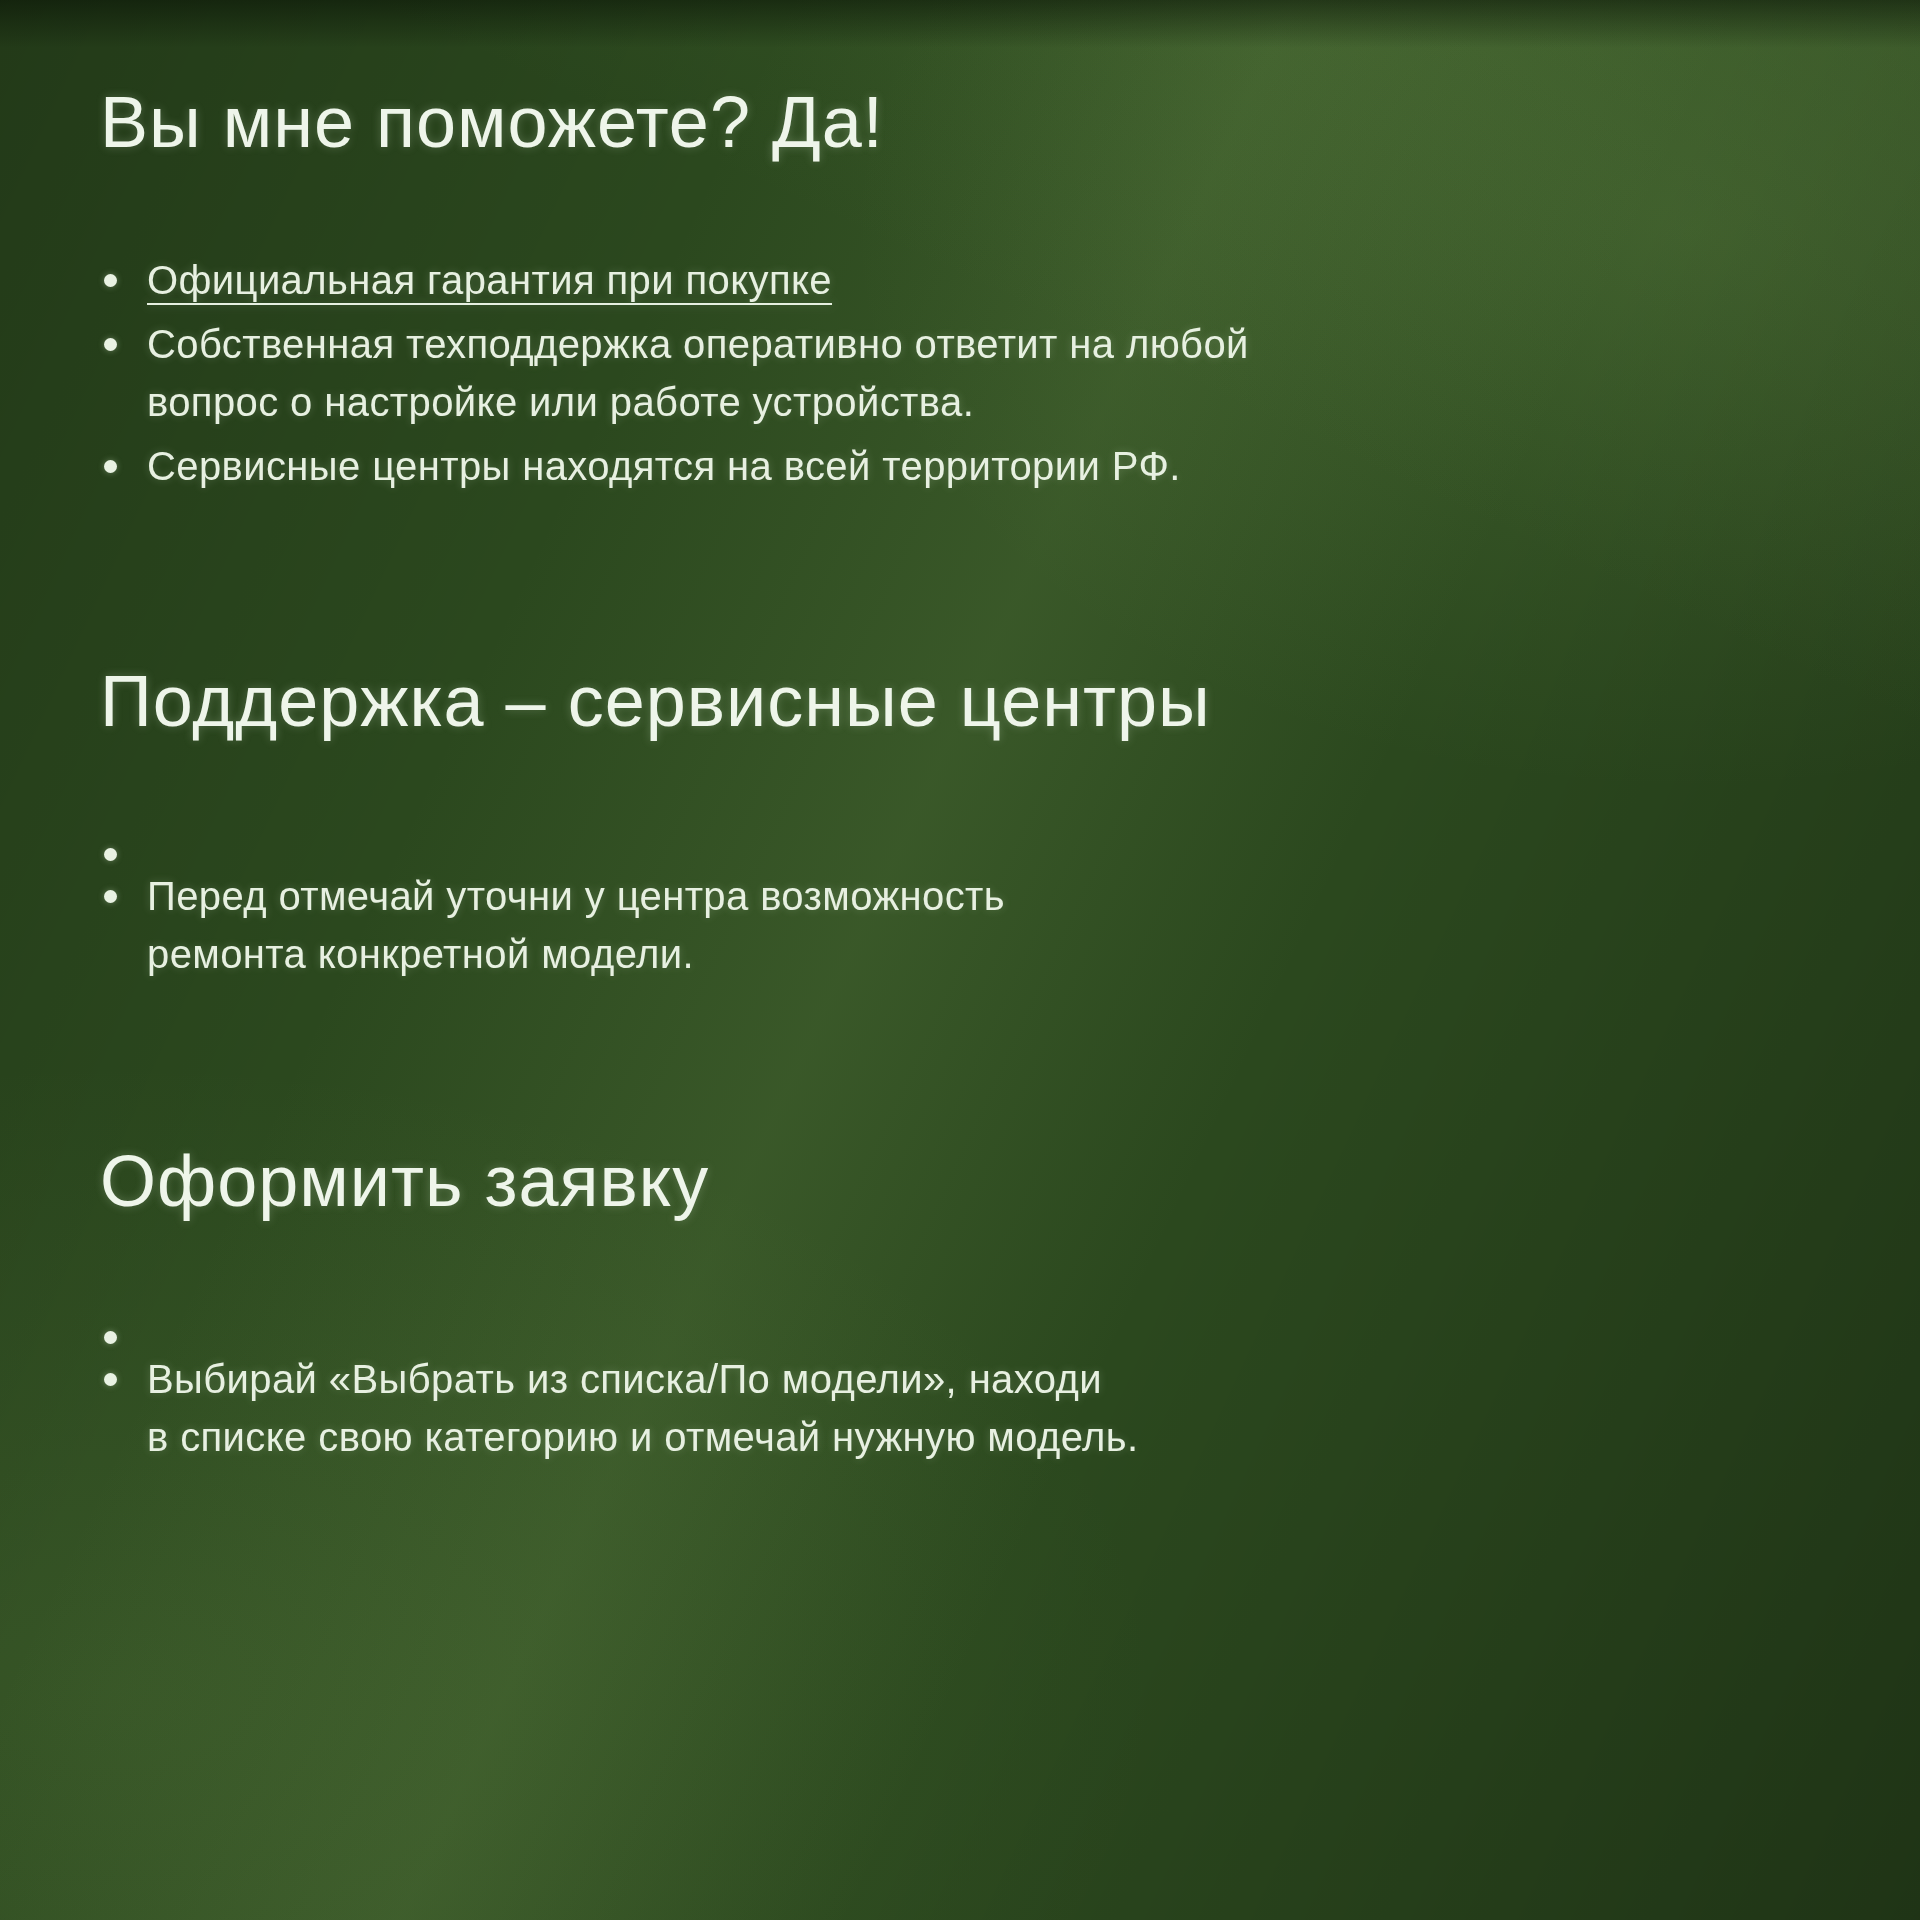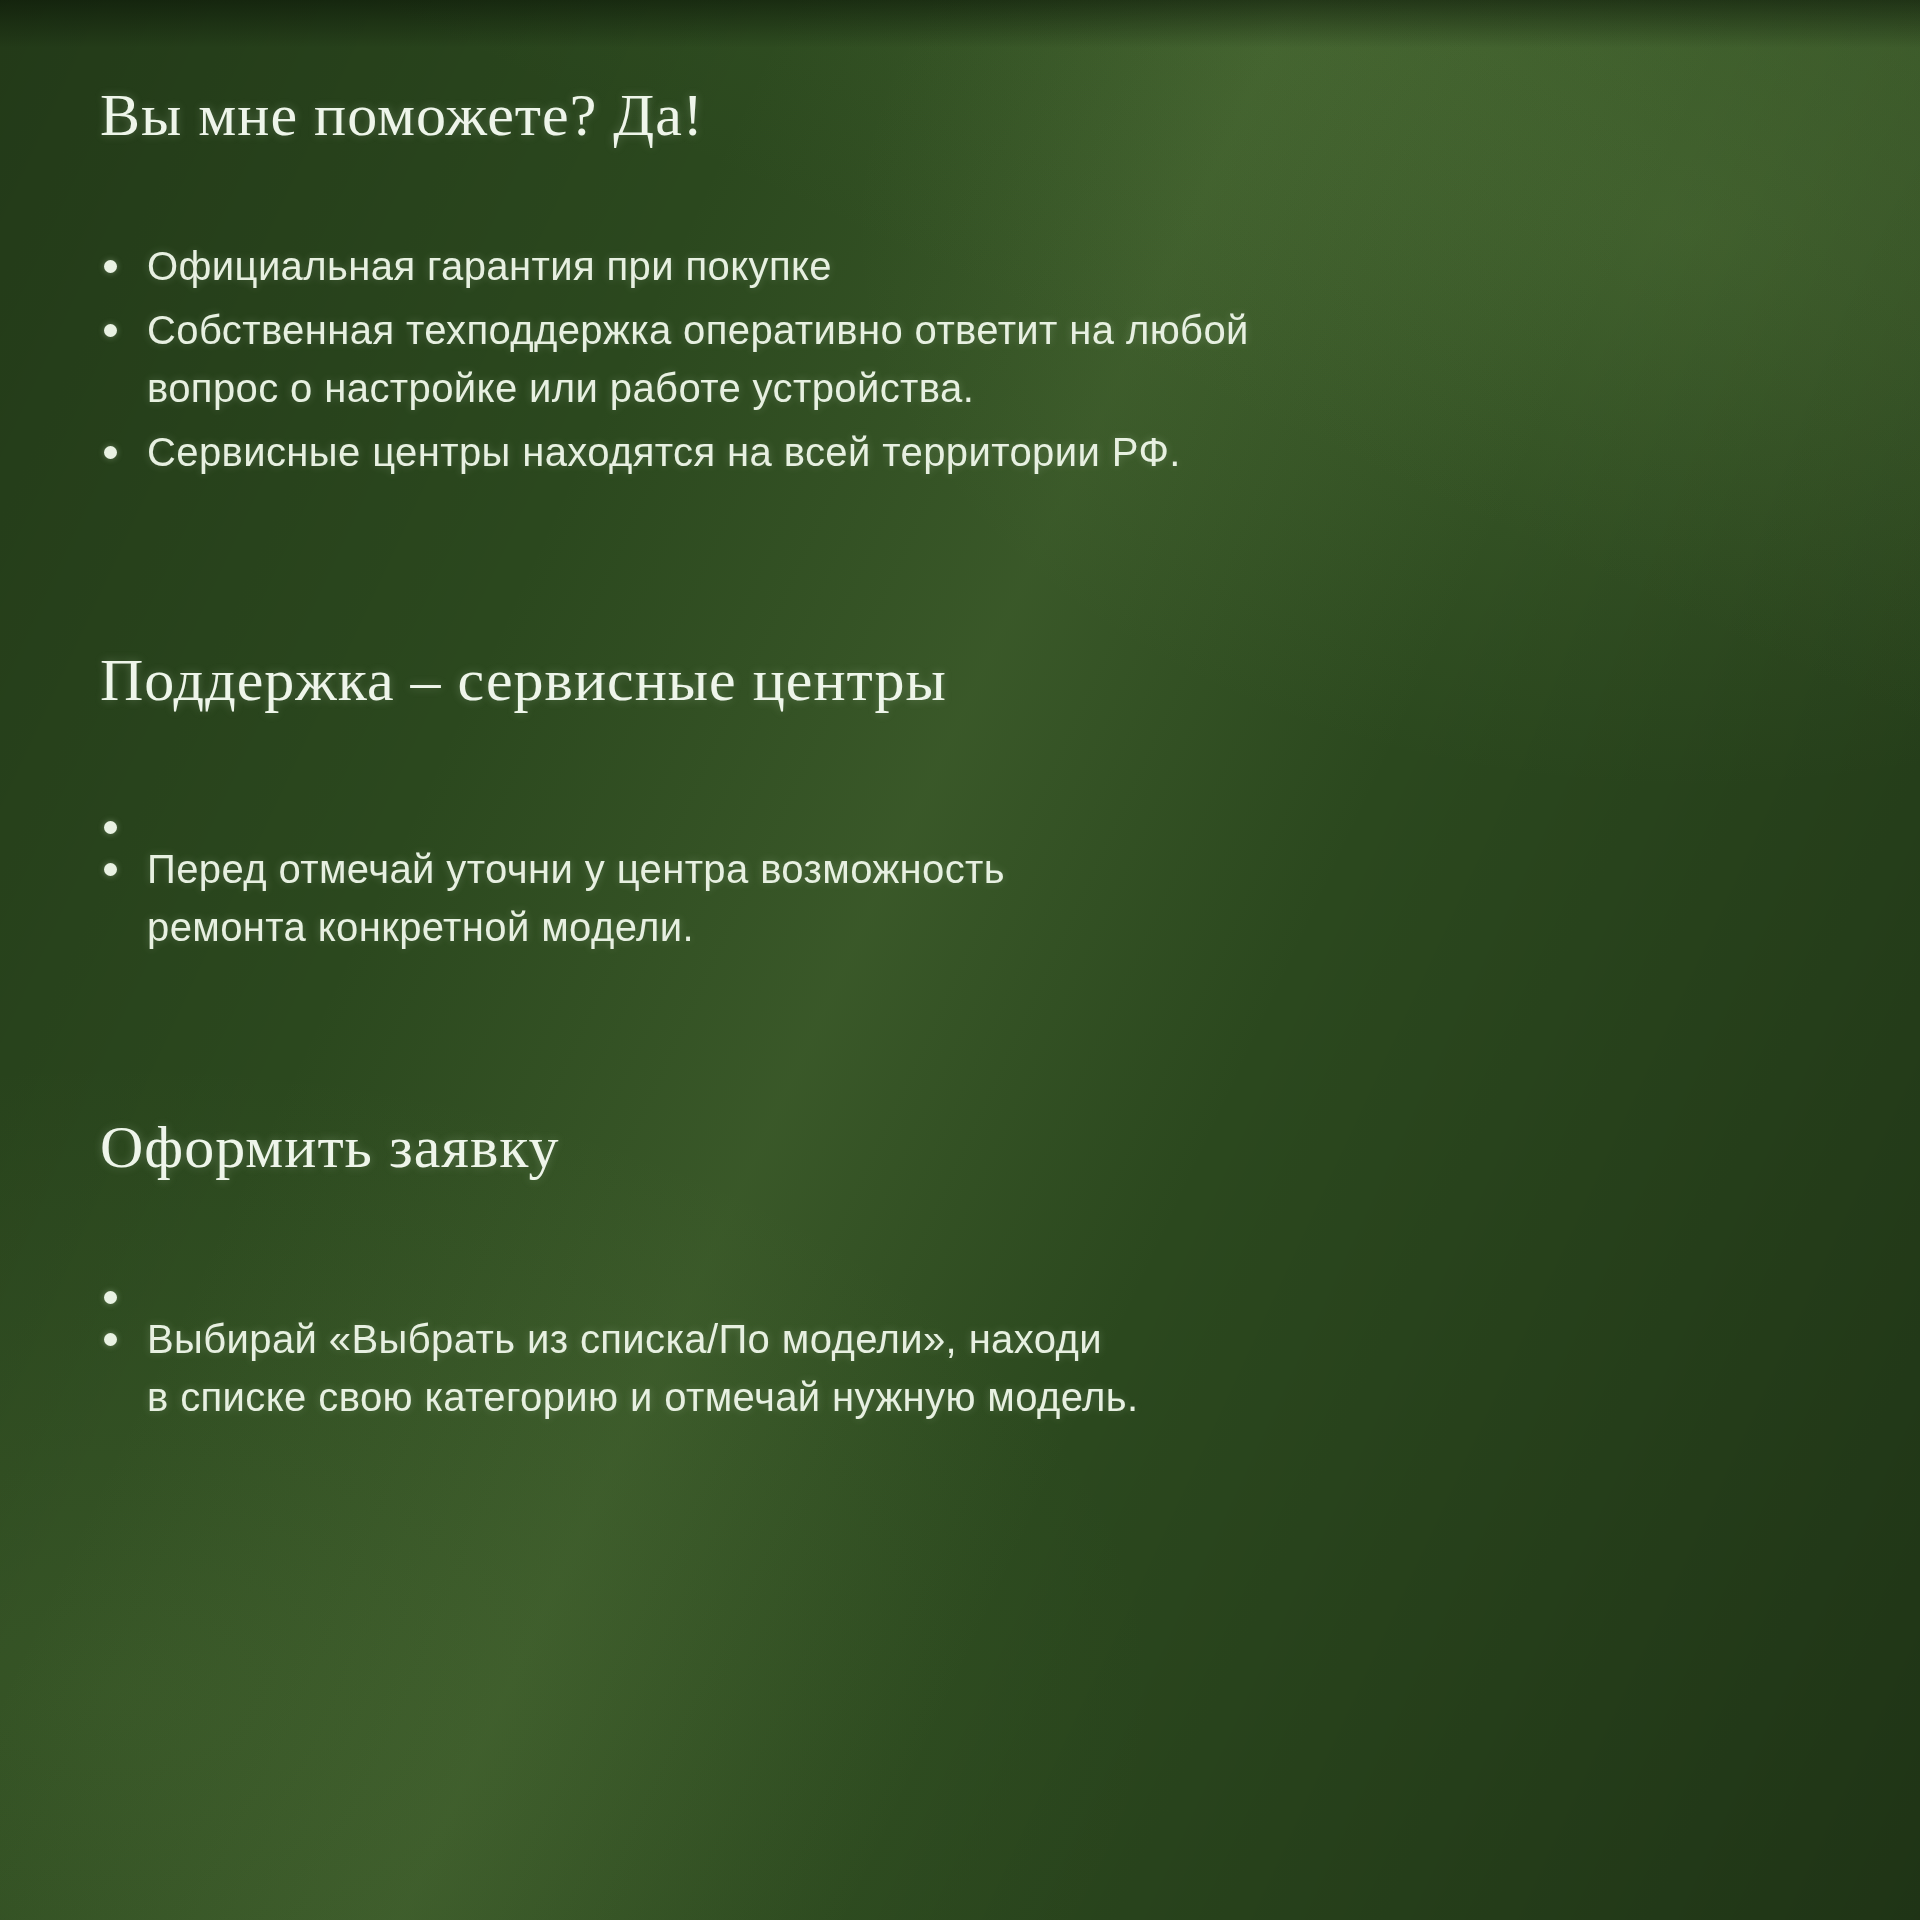--- a/index.html
+++ b/index.html
@@ -24,29 +24,28 @@
       radial-gradient(1500px 900px at 6% 88%, rgba(135,175,95,0.12), transparent 70%),
       radial-gradient(2400px 2400px at 50% 50%, rgba(0,0,0,0) 55%, rgba(0,0,0,0.25) 100%);
   }
   .content {
     position: absolute;
     left: 100px;
     top: 82px;
     right: 60px;
   }
   h1.slide-heading {
-    font-size: 60px;
+    font-size: 72px;
     font-weight: 300;
     line-height: 1.12;
     margin: 0;
     letter-spacing: 1px;
     color: #eef5ea;
     text-shadow: 0 0 10px rgba(220,240,210,0.25);
     white-space: pre-line;
-    font-family: Liberation Serif, serif;
   }
   ul.bullet-list {
     list-style: none;
     margin: 0;
     padding: 0;
   }
   li.bullet-item {
     display: flex;
     align-items: flex-start;
     margin: 0 0 6px 0;
@@ -63,20 +62,21 @@
   .bullet-text {
     font-size: 40px;
     font-weight: 300;
     line-height: 58px;
     white-space: pre-line;
     color: #e7f0e1;
     text-shadow: 0 0 8px rgba(220,240,210,0.22);
     letter-spacing: 0.4px;
   }
   .underline {
+    text-decoration: underline;
     text-decoration-thickness: 2px;
     text-underline-offset: 9px;
   }
   
   .gap-h1-list    { height: 88px; }
   .gap-list-h2    { height: 160px; }
   .gap-h2-list    { height: 84px; }
   .gap-list-h3    { height: 152px; }
   .gap-h3-list    { height: 86px; }
 </style>

